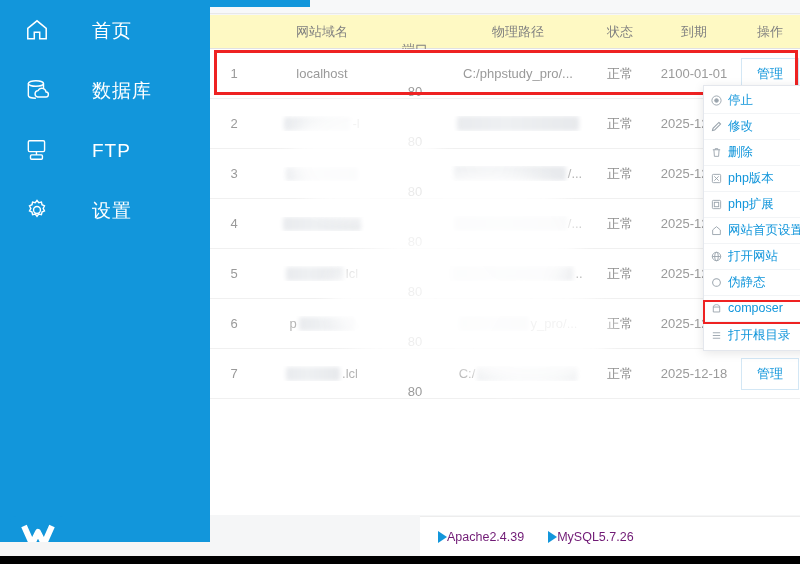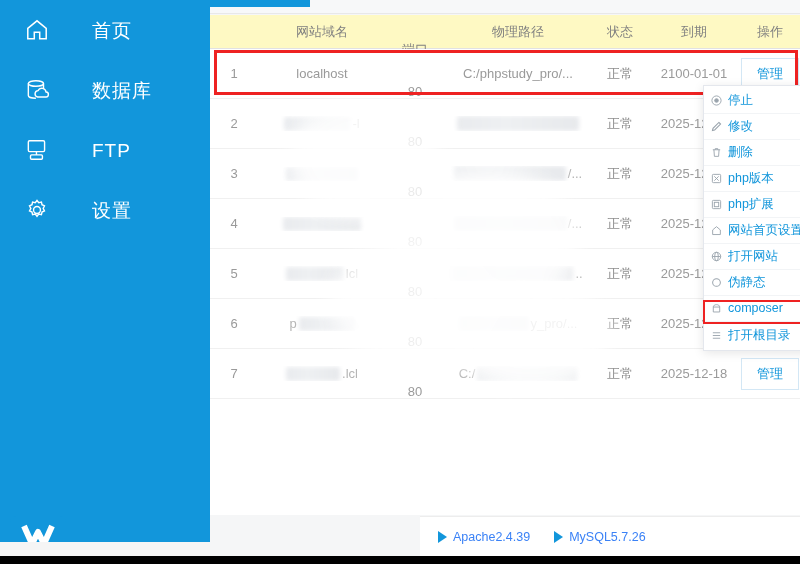--- a/index.html
+++ b/index.html
@@ -221,22 +221,22 @@
   #statusbar {
     position: absolute;
     left: 210px; bottom: 8px;
     width: 590px; height: 40px;
     background: #ffffff;
     border-top: 1px solid #ededed;
     display: flex;
     align-items: center;
   }
   .svc {
-    display: flex; align-items: center; gap: 6px;
-    font-size: 12.5px; color: #3b82f6;
+    display: flex; align-items: center; 
+    font-size: 12.5px; color: #701a75;
     cursor: pointer;
   }
   .play-tri {
     width: 0; height: 0;
     border-left: 9px solid #1296db;
     border-top: 6px solid transparent;
     border-bottom: 6px solid transparent;
   }
 
   

